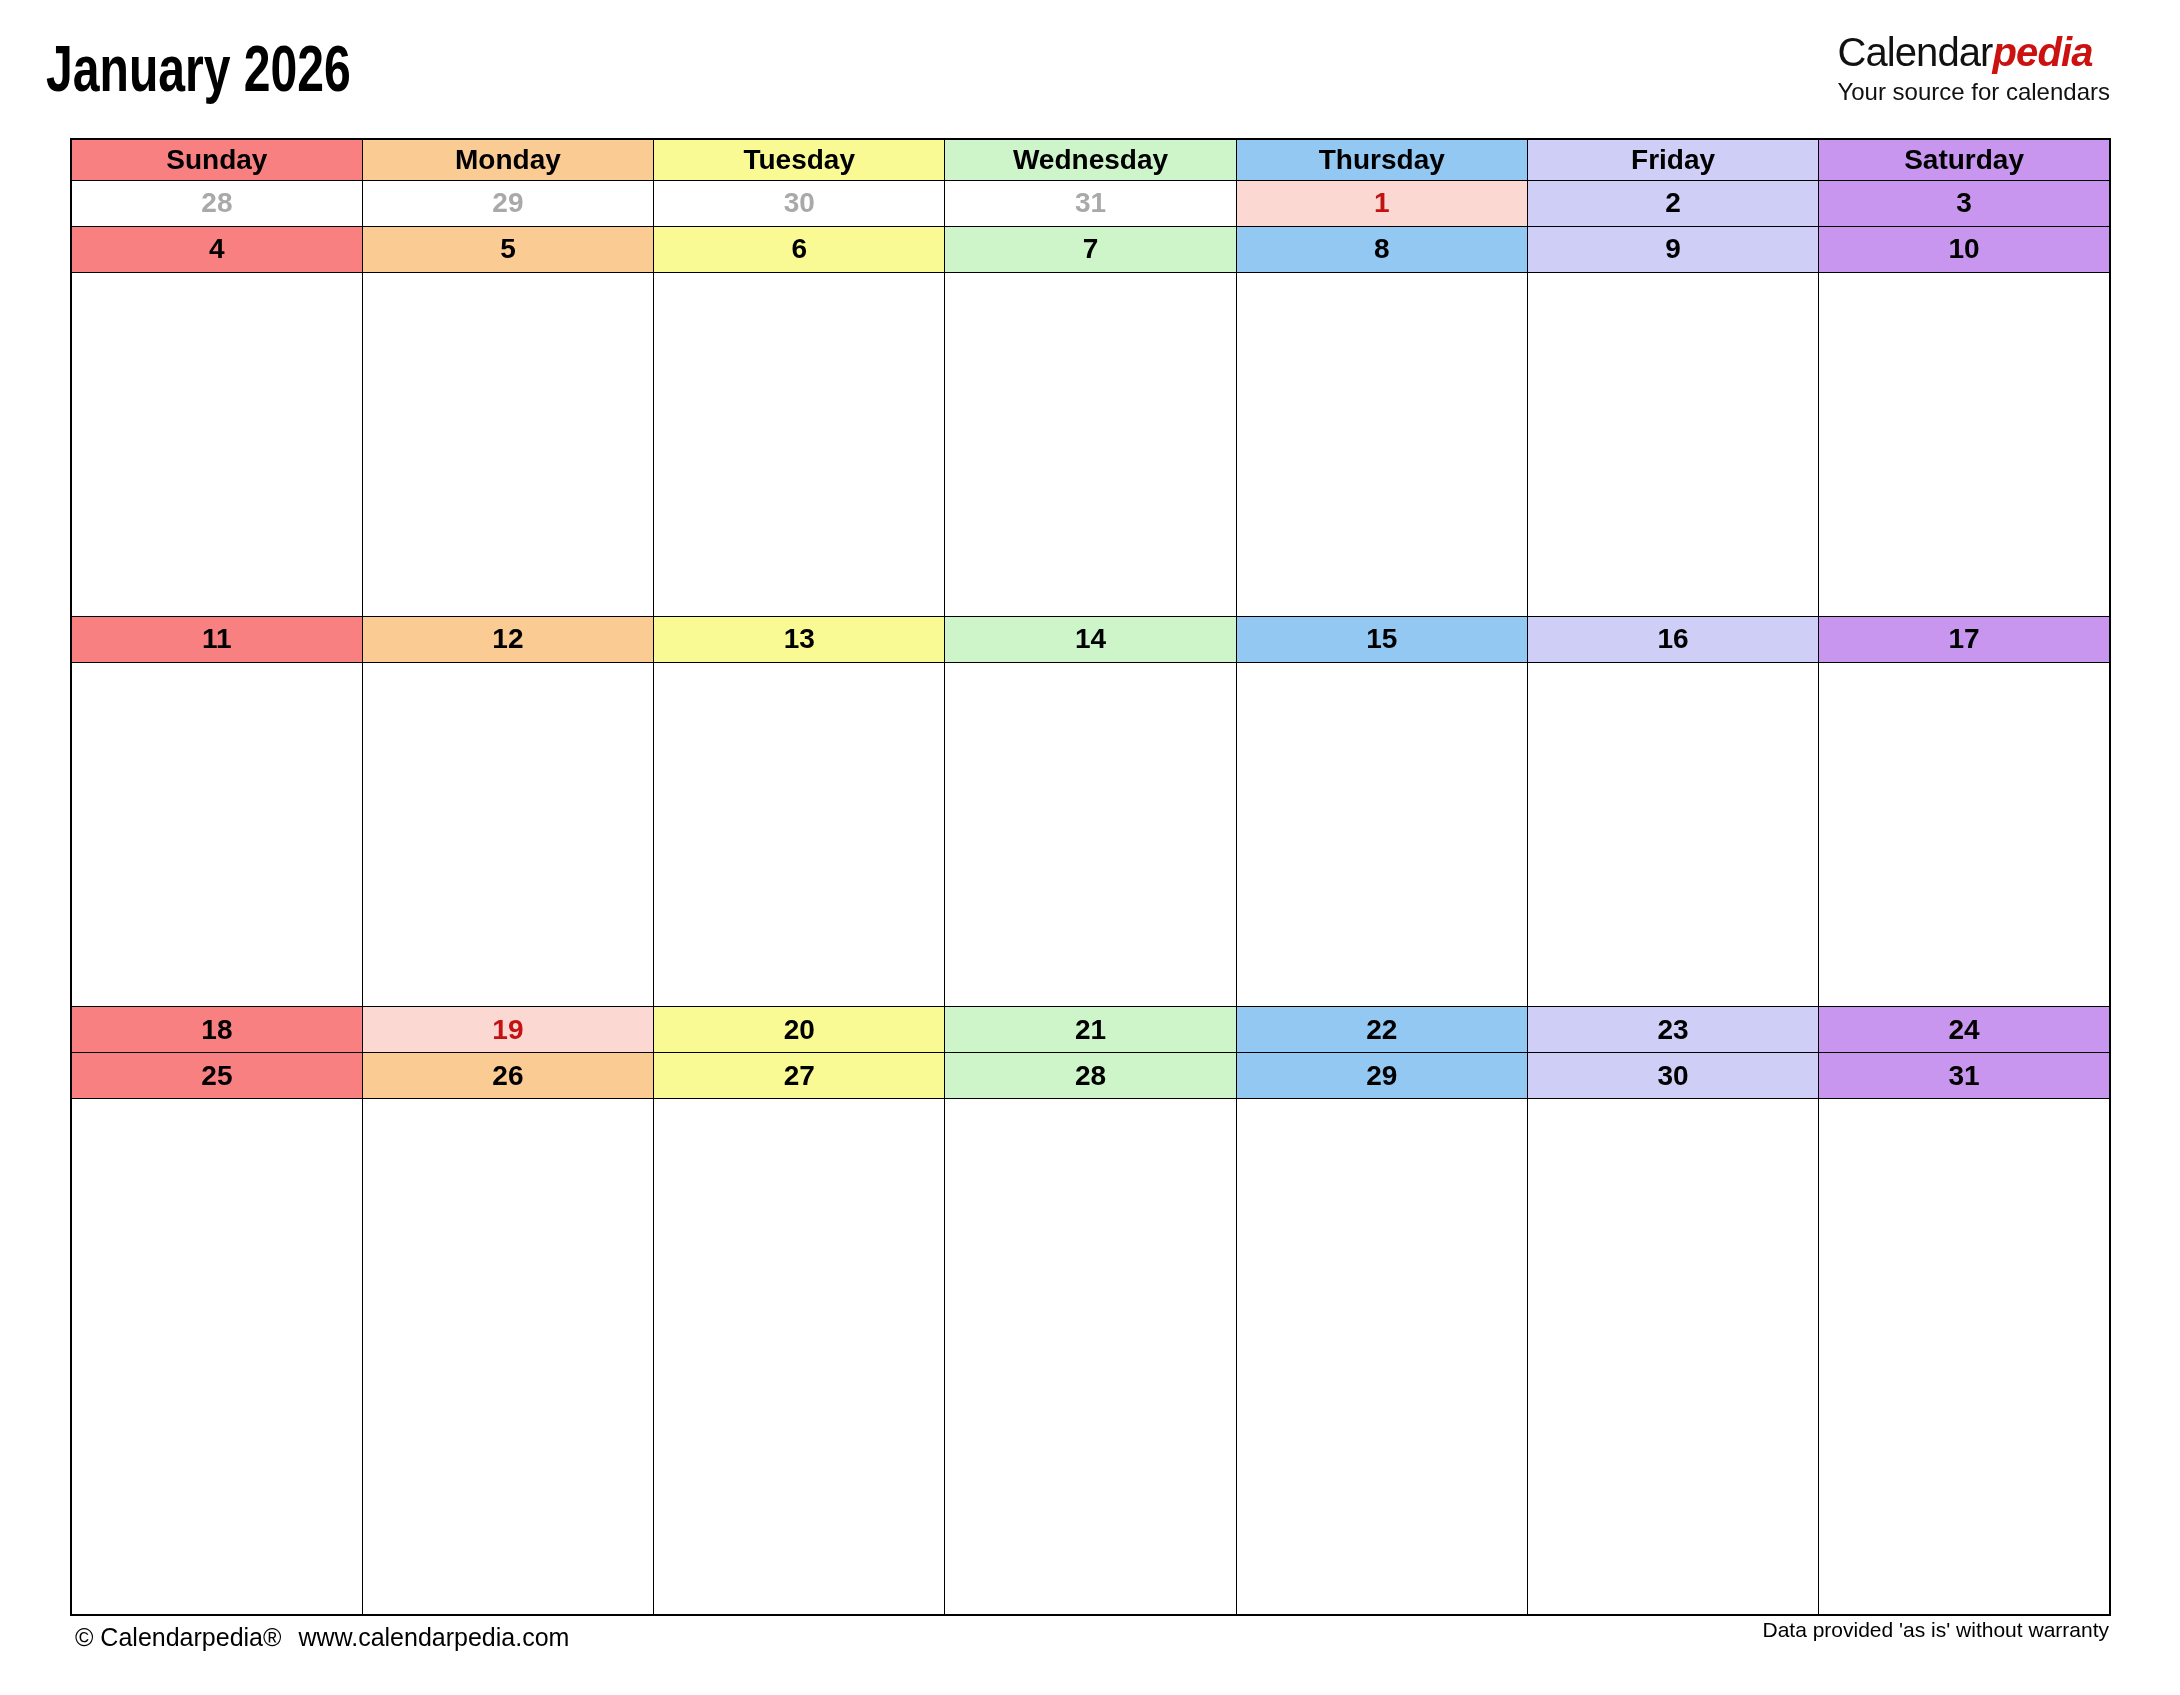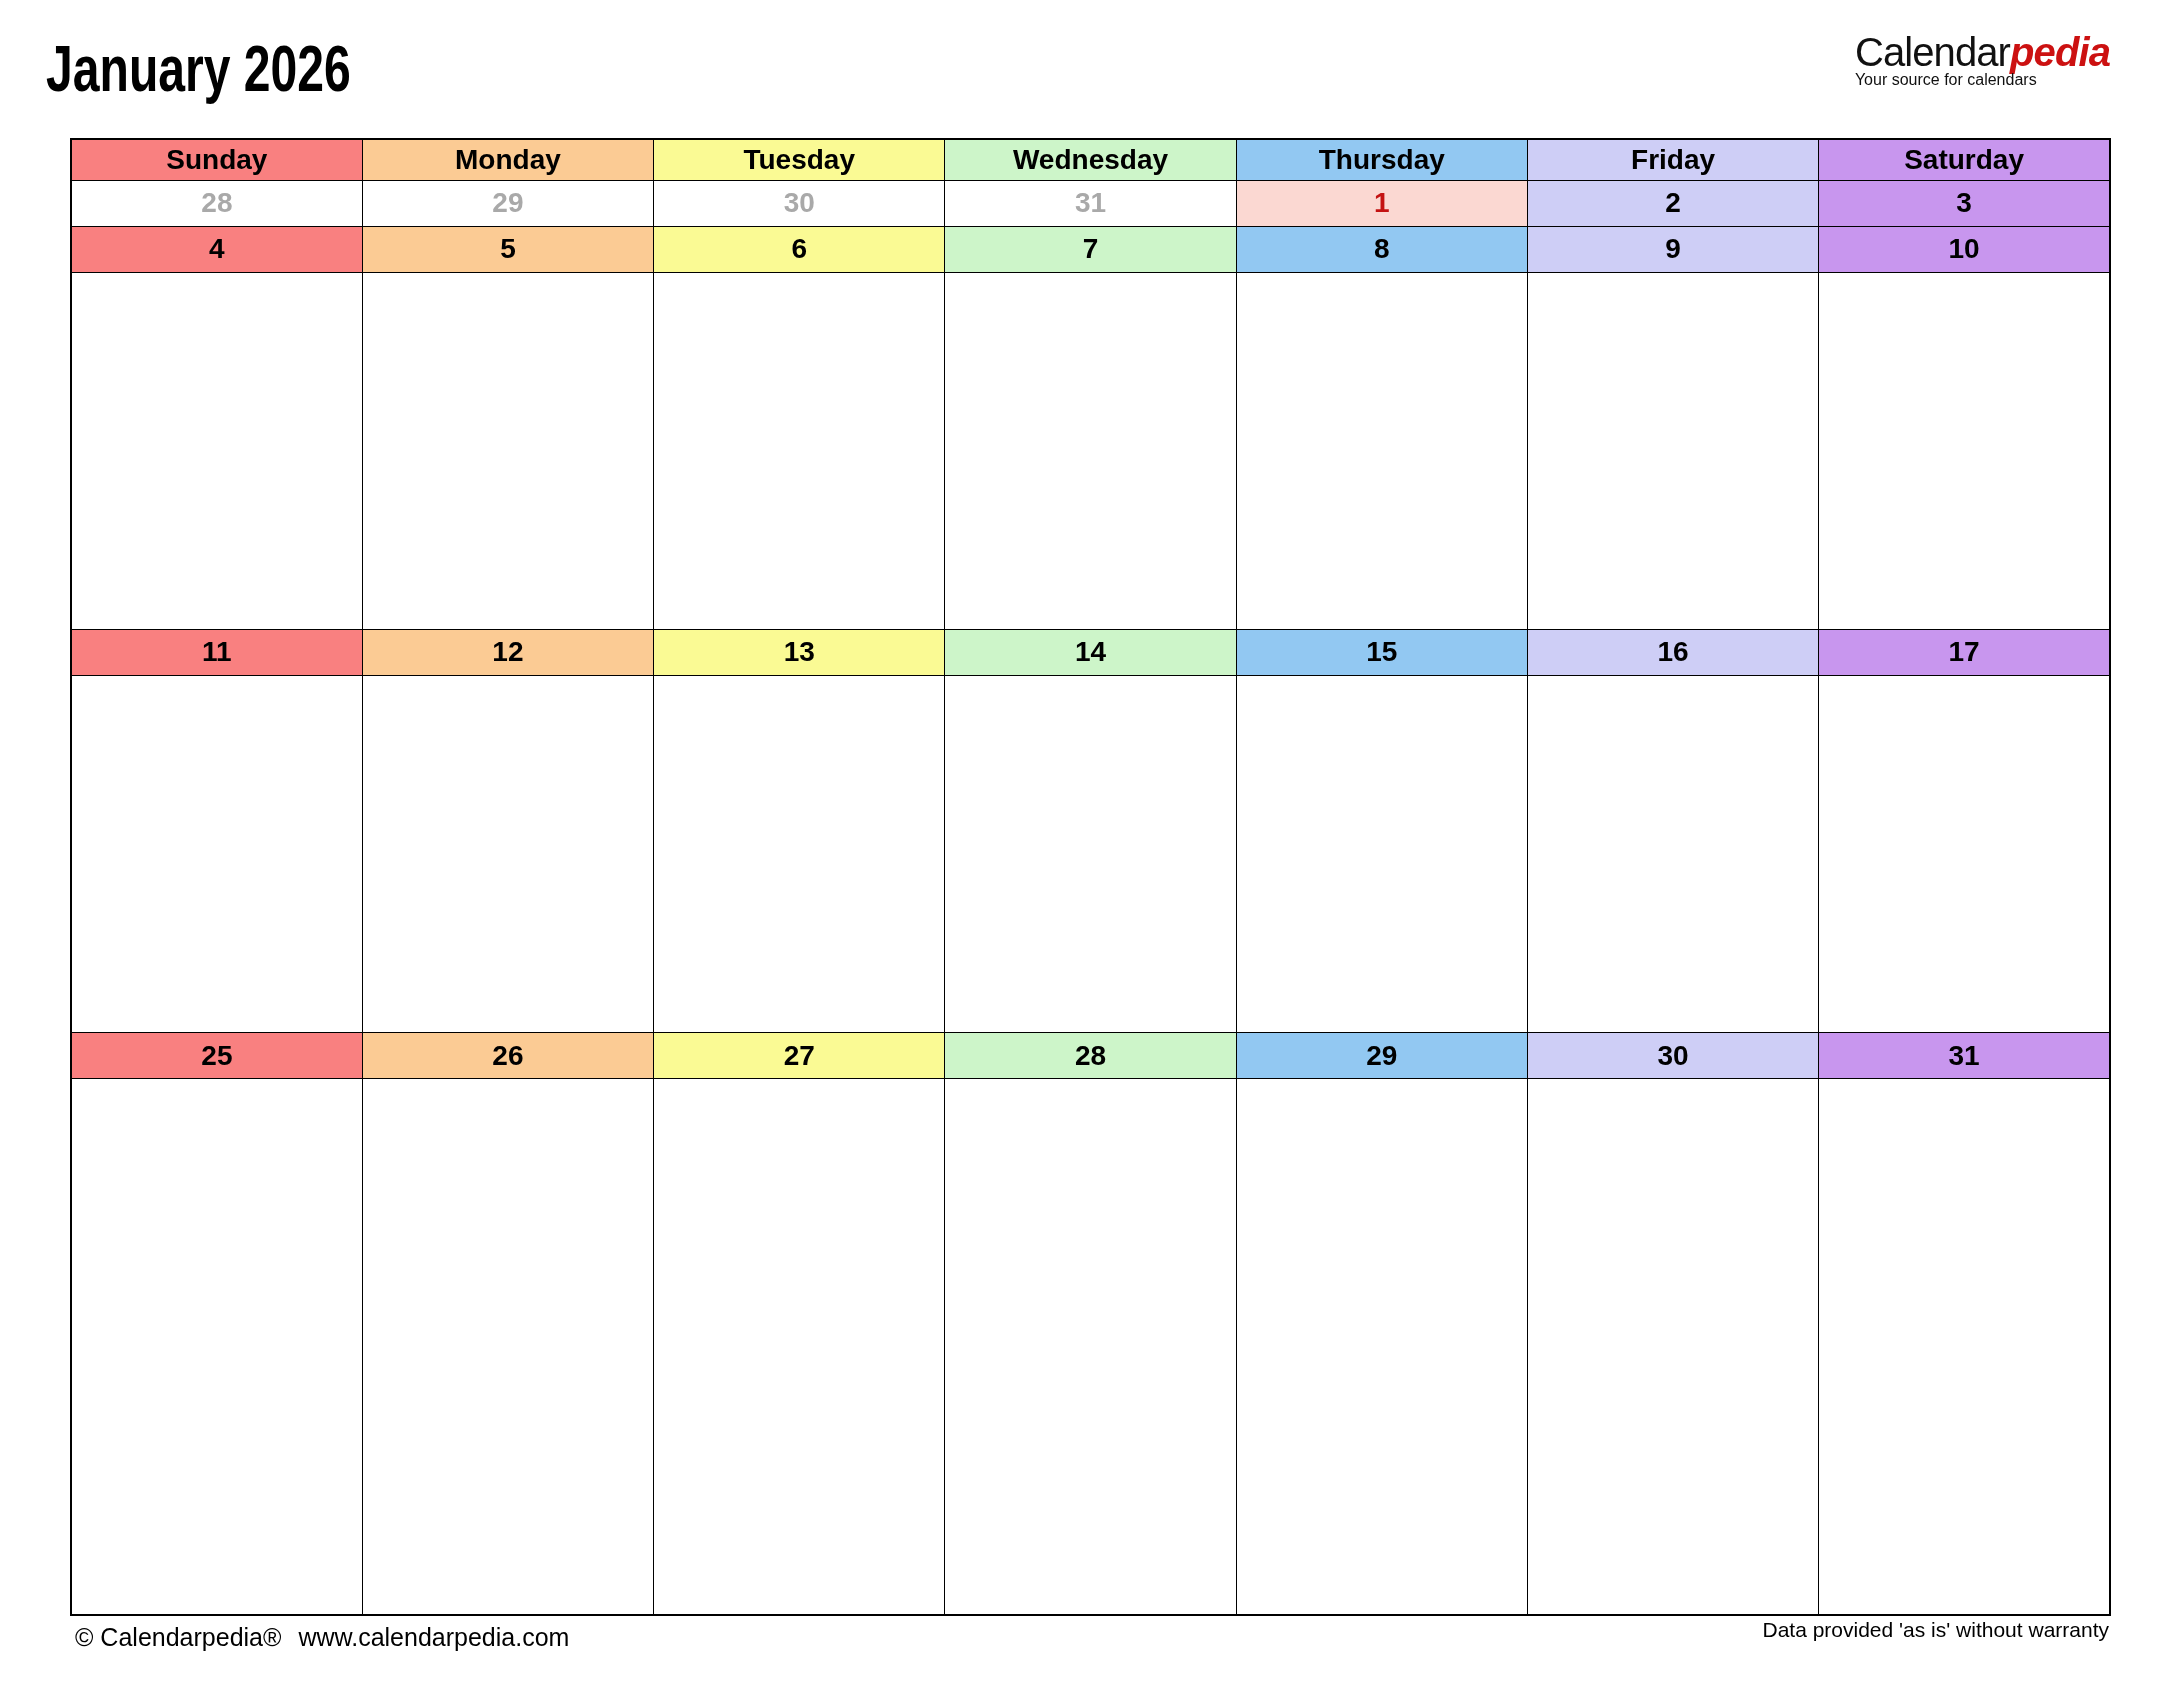--- a/index.html
+++ b/index.html
@@ -38,23 +38,23 @@
     color: #111;
     letter-spacing: -0.9px;
     white-space: nowrap;
   }
   .logo-main .logo-red {
     color: var(--logo_red, #CC1111);
     font-weight: 700;
     font-style: italic;
   }
   .logo-tagline {
-    font-size: 16px;
+    font-size: 24px;
     line-height: 1.0;
-    margin-top: 0;
+    margin-top: 8px;
     color: #111;
     white-space: nowrap;
   }
 
   
   table.cal {
     position: absolute;
     left: 70px;
     top: 138px;
     width: 2041px;
@@ -190,20 +190,29 @@
         <tr class="body-row">
           <td></td>
           <td></td>
           <td></td>
           <td></td>
           <td></td>
           <td></td>
           <td></td>
         </tr>
         <tr class="date-bar-row">
+          <td class="date-cell normal" style="background: var(--sunday);">18</td>
+          <td class="date-cell holiday">19</td>
+          <td class="date-cell normal" style="background: var(--tuesday);">20</td>
+          <td class="date-cell normal" style="background: var(--wednesday);">21</td>
+          <td class="date-cell normal" style="background: var(--thursday);">22</td>
+          <td class="date-cell normal" style="background: var(--friday);">23</td>
+          <td class="date-cell normal" style="background: var(--saturday);">24</td>
+        </tr>
+        <tr class="date-bar-row">
           <td class="date-cell normal" style="background: var(--sunday);">25</td>
           <td class="date-cell normal" style="background: var(--monday);">26</td>
           <td class="date-cell normal" style="background: var(--tuesday);">27</td>
           <td class="date-cell normal" style="background: var(--wednesday);">28</td>
           <td class="date-cell normal" style="background: var(--thursday);">29</td>
           <td class="date-cell normal" style="background: var(--friday);">30</td>
           <td class="date-cell normal" style="background: var(--saturday);">31</td>
         </tr>
         <tr class="body-row">
           <td></td>

